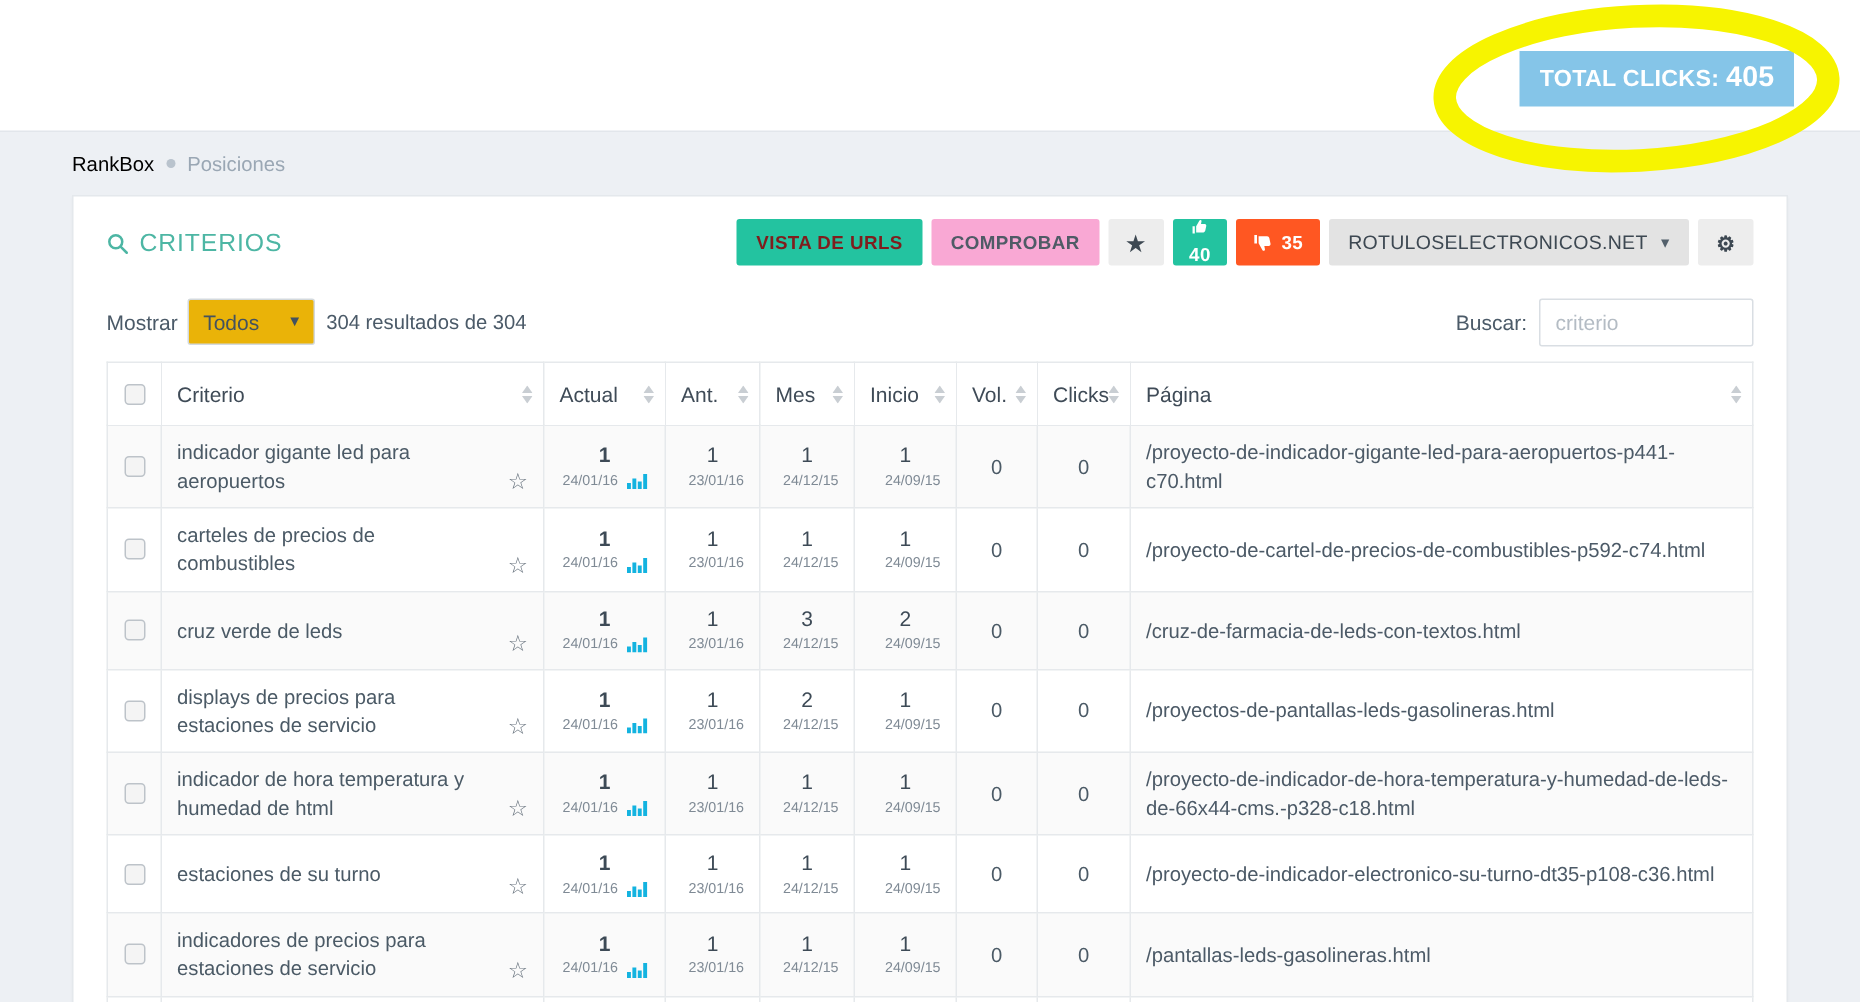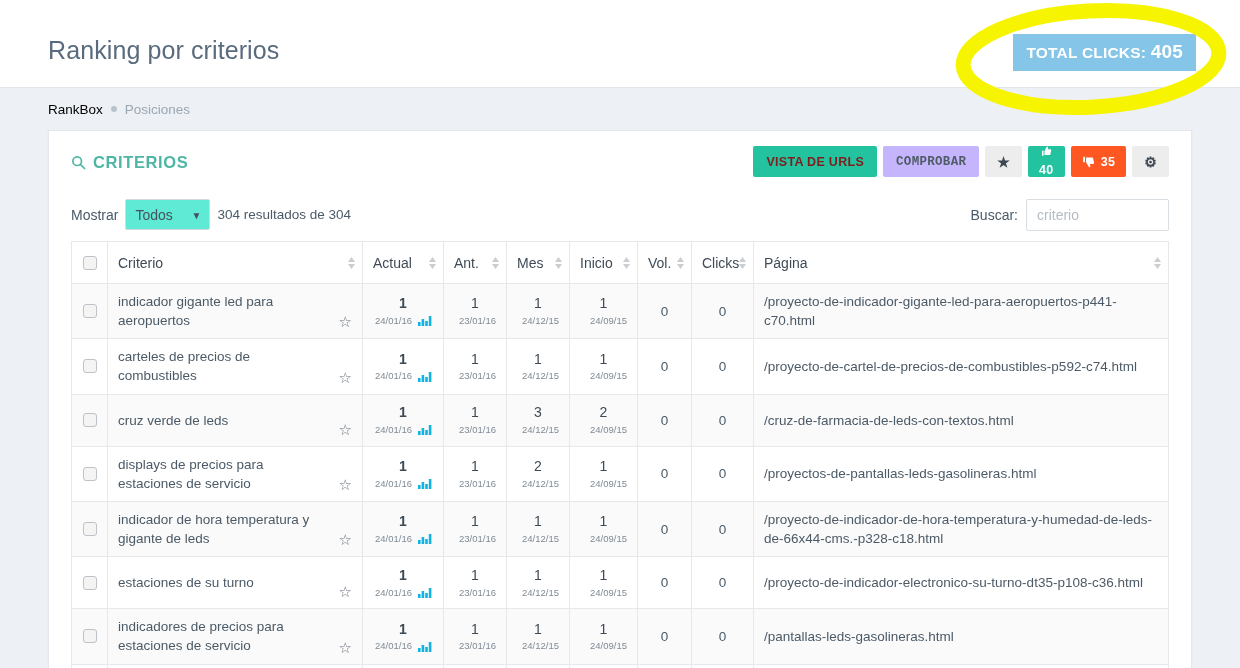--- a/index.html
+++ b/index.html
@@ -80,21 +80,21 @@
   .card-toolbar {
     position: relative;
     height: 64px;
     padding: 0 22px;
   }
   .card-heading {
     position: absolute;
     left: 22px; top: 22px;
     color: #4db6a4;
     font-size: 16.5px;
-    font-weight: 700;
+    font-weight: 400;
     letter-spacing: 0.6px;
     display: flex; align-items: center; gap: 7px;
   }
   .search-glyph { display:block; }
 
   .btn-group {
     position: absolute;
     right: 22px; top: 15px;
     display: flex;
     align-items: center;
@@ -107,21 +107,21 @@
     font-size: 12.5px;
     font-weight: 700;
     letter-spacing: 0.3px;
     height: 31px;
     padding: 0 13px;
     display: flex; align-items: center; gap: 6px;
     cursor: pointer;
     white-space: nowrap;
   }
   .btn-green { background: #23c3a0; color: #7f1d1d; }
-  .btn-grey  { background: #c4b5fd; color: #4f5b66; font-family: Liberation Mono, monospace; }
+  .btn-grey  { background: #f9a8d4; color: #4f5b66; }
   .btn-star  { background: #ededed; color: #3d4852; padding: 0 12px; font-size: 14px; }
   .btn-up    { background: #23c3a0; color: #ffffff; padding: 0 11px; flex-direction: column; }
   .btn-down  { background: #ff5722; color: #ffffff; padding: 0 11px; }
   .btn-domain{ background: #e3e3e3; color: #3d4852; font-weight: 400; font-size: 13px; letter-spacing: 0.2px; }
   .btn-gear  { background: #ededed; color: #3d4852; padding: 0 12px; font-size: 14px; }
   .caret-down { font-size: 11px; margin-left: 3px; color: #53606b; }
 
   
   .filter-row {
     position: relative;
@@ -131,21 +131,21 @@
   .show-group {
     position: absolute;
     left: 22px; top: 4px;
     display: flex; align-items: center; gap: 7px;
     font-size: 14px; color: #4b5a68;
   }
   .select-box {
     position: relative;
     border: 1px solid #d3d9de;
     border-radius: 2px;
-    background: #5eead4;
+    background: #eab308;
     height: 31px;
     width: 85px;
     display: flex; align-items: center;
     padding: 0 9px;
     font-size: 14px;
     color: #44525f;
     cursor: pointer;
   }
   .select-box .sel-caret {
     position: absolute; right: 8px; top: 50%;
@@ -254,21 +254,20 @@
   }
   .spark { display: inline-block; }
 
   .page-cell { line-height: 1.42; color: #4c5a67; font-size: 13.5px; word-break: break-word; }
   .num-cell  { text-align: center; color: #4b5a66; font-size: 13.5px; }
 </style>
 </head>
 <body>
 
 <div class="page-header">
-  <div class="page-title">Ranking por criterios</div>
 
   <div class="clicks-badge">
     <span>TOTAL CLICKS:</span>
     <span class="num">405</span>
   </div>
 
   <svg class="marker-circle" viewBox="0 0 278 118">
     <ellipse cx="139" cy="57" rx="128" ry="48" fill="none" stroke="#f7f400" stroke-width="15" stroke-linecap="round" transform="rotate(-3 139 57)"></ellipse>
   </svg>
 </div>
@@ -305,20 +304,24 @@
         <span>40</span>
       </button>
 
       <button class="btn btn-down">
         <svg width="13" height="13" viewBox="0 0 16 16" fill="#ffffff">
           <path d="M1.5 2h2.2v7H1.5zM5 8.9l3.2 5.6c.6 1 2.2.5 2-.8l-.5-2.6h3.6c1 0 1.7-.9 1.5-1.8l-1-4.8C13.6 3.7 12.9 3 12 3H5z"></path>
         </svg>
         <span>35</span>
       </button>
 
+      <button class="btn btn-domain">
+        <span>ROTULOSELECTRONICOS.NET</span>
+        <span class="caret-down">▾</span>
+      </button>
 
       <button class="btn btn-gear">
         <span>⚙</span>
       </button>
     </div>
   </div>
 
   <div class="filter-row">
     <div class="show-group">
       <span>Mostrar</span>
@@ -597,21 +600,21 @@
               </div>
             </td>
             <td class="num-cell">0</td>
             <td class="num-cell">0</td>
             <td class="page-cell">/proyectos-de-pantallas-leds-gasolineras.html</td>
           </tr>
           <tr class="odd">
             <td class="center">
               <span class="chk"></span>
             </td>
-            <td class="crit-cell"><span class="crit-text">indicador de hora temperatura y gigante de leds</span><span class="star-icon">☆</span></td>
+            <td class="crit-cell"><span class="crit-text">indicador de hora temperatura y humedad de html</span><span class="star-icon">☆</span></td>
             <td class="pos-cell">
               <div class="pos-main bold">1</div>
               <div class="pos-sub">
                 <span>24/01/16</span>
                 <svg class="spark" width="15" height="11" viewBox="0 0 15 11">
                   <rect x="0" y="7" width="2.6" height="4" fill="#13b3e0"></rect>
                   <rect x="3.6" y="4" width="2.6" height="7" fill="#13b3e0"></rect>
                   <rect x="7.2" y="6" width="2.6" height="5" fill="#13b3e0"></rect>
                   <rect x="10.8" y="1" width="2.6" height="10" fill="#13b3e0"></rect>
                 </svg>

